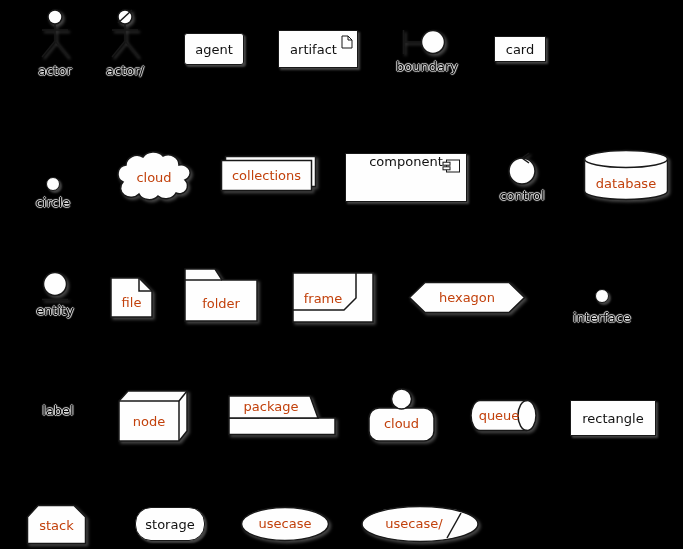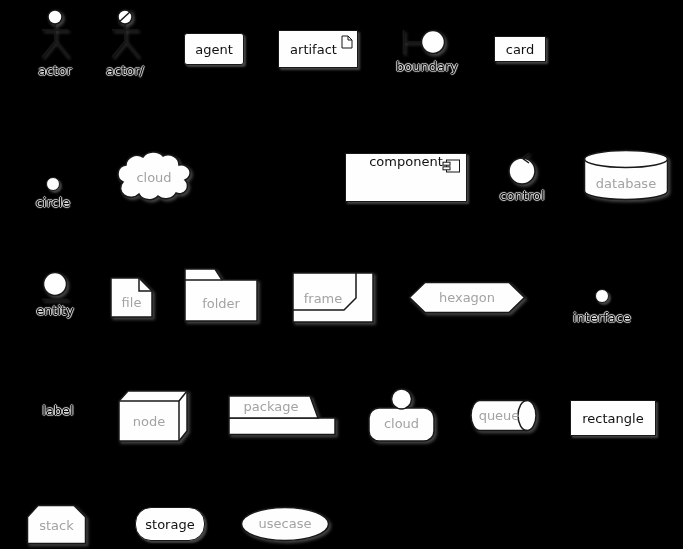--- a/index.html
+++ b/index.html
@@ -9,21 +9,21 @@
   .it  { position:absolute; }
   .shp { position:absolute; left:0; top:0; overflow:visible;
          filter:drop-shadow(2px 2px 1.5px rgba(125,125,125,0.55)); }
   .f  { fill:#FEFEFE; stroke:#181818; stroke-width:1.5; }
   .fn { fill:#FEFEFE; stroke:none; }
   .l  { fill:none; stroke:#181818; stroke-width:1.5; }
   .i  { fill:#FEFEFE; stroke:#181818; stroke-width:1; }
   .box { position:absolute; background:#FEFEFE; border:1.5px solid #181818;
          display:flex; align-items:center; justify-content:center; color:#111;
          box-shadow:2px 2px 2px rgba(125,125,125,0.55); }
-  .over { position:absolute; text-align:center; color:#a3a3a3; }
+  .over { position:absolute; text-align:center; color:#c2410c; }
   .out  { position:absolute; text-align:center; color:#000;
           text-shadow:-1px 0 1px rgba(255,255,255,.85), 1px 0 1px rgba(255,255,255,.85),
                        0 -1px 1px rgba(255,255,255,.85), 0 1px 1px rgba(255,255,255,.85); }
   .dot { position:absolute; background:#FEFEFE; border:1.5px solid #181818; border-radius:50%;
          box-shadow:2px 2px 2px rgba(125,125,125,0.55); }
   .b { font-weight:normal; }
 </style>
 </head>
 <body>
 
@@ -82,20 +82,27 @@
     <div class="out" style="left:0;top:18px;width:50px">circle</div>
   </div>
 
   <div class="it" style="left:111px;top:146px;width:88px;height:58px">
     <svg class="shp" width="88" height="58" viewBox="0 0 88 58">
       <path class="f" d="M 12,36 a 9,9 0 0 1 3,-17 a 11,10 0 0 1 17,-8 a 12,10 0 0 1 20,-1 a 11,10 0 0 1 16,9 a 9,8 0 0 1 6,15 a 8,8 0 0 1 -9,13 a 11,9 0 0 1 -18,3 a 11,9 0 0 1 -19,-2 a 9,8 0 0 1 -16,-12 Z"></path>
     </svg>
     <div class="over" style="left:0;top:24px;width:86px">cloud</div>
   </div>
 
+  <div class="it" style="left:220px;top:155px;width:97px;height:38px">
+    <svg class="shp" width="97" height="38" viewBox="0 0 97 38">
+      <rect class="f" x="5.5" y="1.5" width="90" height="30"></rect>
+      <rect class="f" x="1.5" y="5.5" width="90" height="30"></rect>
+    </svg>
+    <div class="over" style="left:1px;top:13px;width:91px">collections</div>
+  </div>
 
   <div class="box" style="left:345px;top:153px;width:122px;height:49px;align-items:flex-start">
     <span style="margin-bottom:8px">component</span>
     <svg style="position:absolute;right:5px;top:5px" width="19" height="14" viewBox="0 0 19 14">
       <rect class="i" x="4.5" y="1" width="13" height="12"></rect>
       <rect class="i" x="1" y="3.2" width="7" height="3"></rect>
       <rect class="i" x="1" y="7.8" width="7" height="3"></rect>
     </svg>
   </div>
 
@@ -211,14 +218,21 @@
     <span>storage</span>
   </div>
 
   <div class="it" style="left:240px;top:506px;width:90px;height:36px">
     <svg class="shp" width="90" height="36" viewBox="0 0 90 36">
       <ellipse class="f" cx="45" cy="18" rx="43.5" ry="16.5"></ellipse>
     </svg>
     <div class="over" style="left:0;top:10px;width:90px">usecase</div>
   </div>
 
+  <div class="it" style="left:360px;top:505px;width:120px;height:38px">
+    <svg class="shp" width="120" height="38" viewBox="0 0 120 38">
+      <ellipse class="f" cx="60" cy="19" rx="58" ry="17.5"></ellipse>
+      <line class="l" x1="87" y1="33" x2="101" y2="8"></line>
+    </svg>
+    <div class="over" style="left:0;top:11px;width:108px">usecase/</div>
+  </div>
 
 </div>
 
 </body></html>

